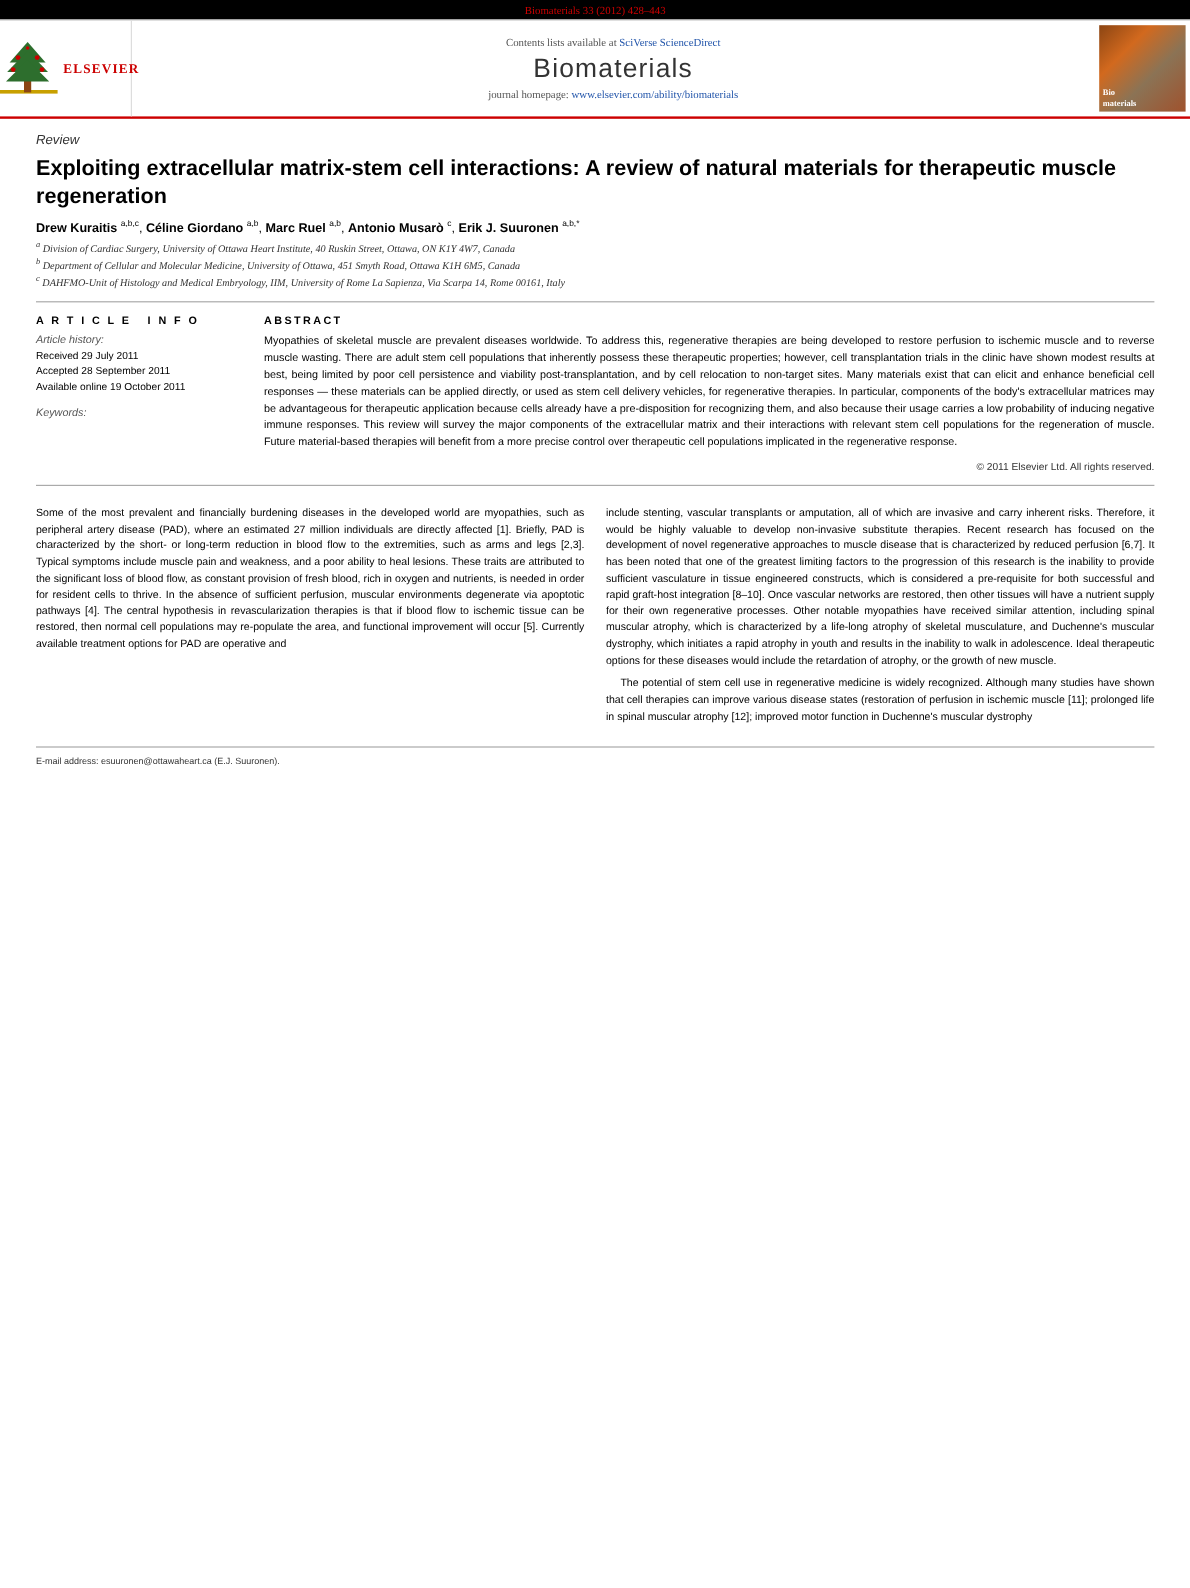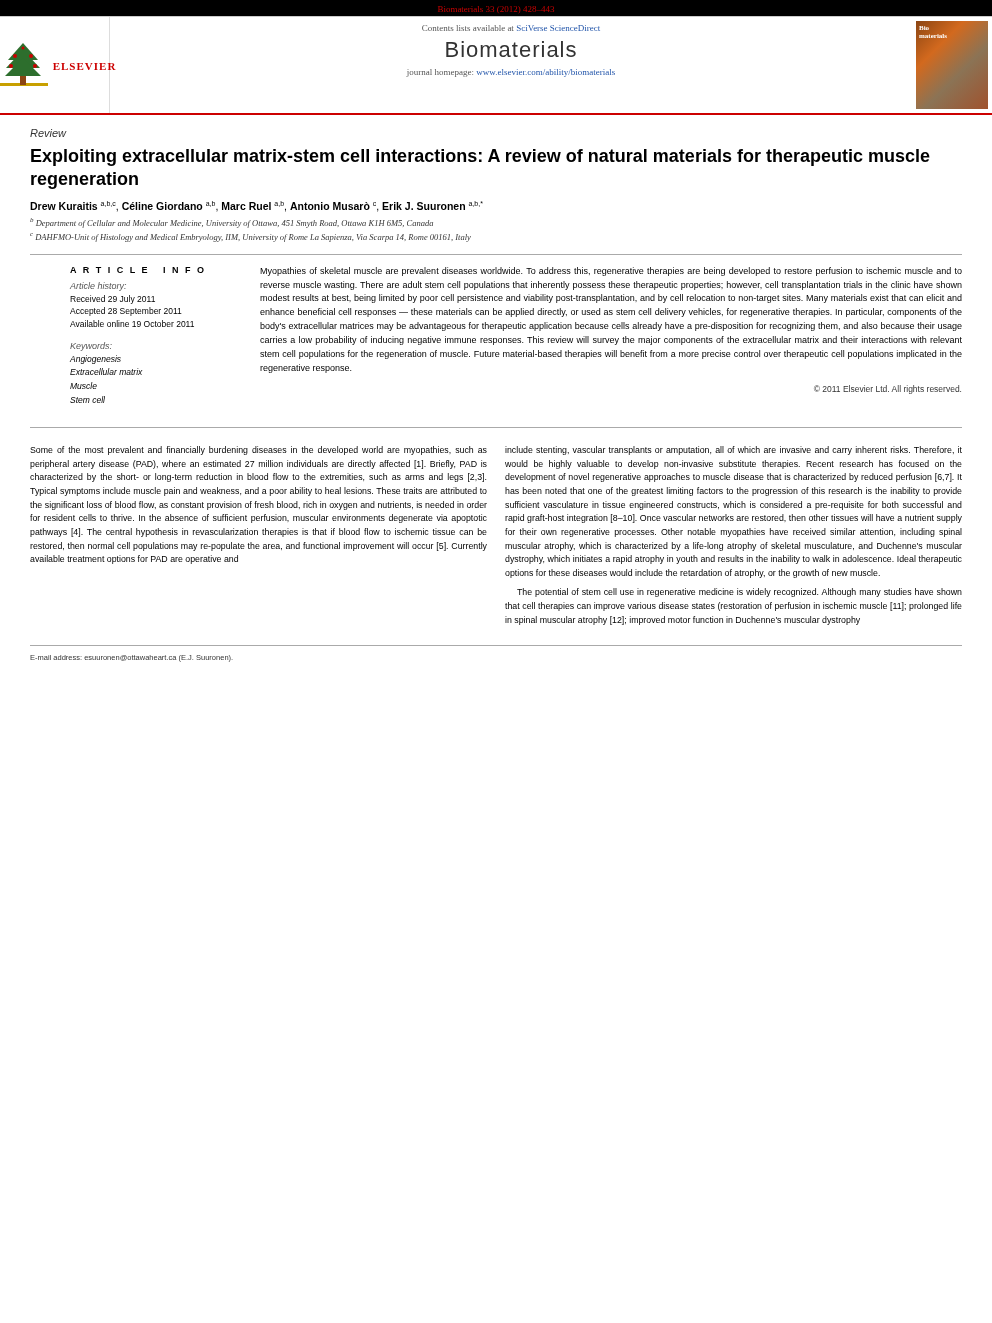--- a/index.html
+++ b/index.html
@@ -62,20 +62,21 @@
       color: #c00;
       letter-spacing: 1px;
       margin-top: 2px;
     }
 
     .journal-header-center {
       flex: 1;
       display: flex;
       flex-direction: column;
       align-items: center;
+      justify-content: center;
       padding: 6px 10px;
     }
 
     .sciverse-line {
       font-size: 9px;
       color: #555;
       margin-bottom: 4px;
     }
 
     .sciverse-link {
@@ -105,23 +106,24 @@
     .journal-header-right {
       width: 80px;
       display: flex;
       align-items: center;
       justify-content: center;
       padding: 4px;
     }
 
     .biomaterials-logo-box {
       width: 72px;
-      height: 88px;
+      height: 72px;
       background: linear-gradient(135deg, #8B4513 0%, #D2691E 30%, #8B7355 60%, #A0522D 100%);
       display: flex;
+      align-items: flex-end;
       justify-content: flex-start;
       padding: 3px;
       position: relative;
       overflow: hidden;
     }
 
     .biomaterials-logo-text {
       font-size: 7px;
       color: #fff;
       font-weight: bold;
@@ -171,21 +173,20 @@
       border: none;
       border-top: 1px solid #aaa;
       margin: 10px 0;
     }
 
     
     .two-col {
       display: flex;
       gap: 20px;
       margin-top: 8px;
-      margin-left: 40px;
     }
 
     .left-col {
       width: 170px;
       flex-shrink: 0;
     }
 
     .right-col {
       flex: 1;
     }
@@ -378,20 +379,23 @@
 
     <div class="authors">
       <span><strong>Drew Kuraitis</strong> <sup>a,b,c</sup>, </span>
       <span><strong>Céline Giordano</strong> <sup>a,b</sup>, </span>
       <span><strong>Marc Ruel</strong> <sup>a,b</sup>, </span>
       <span><strong>Antonio Musarò</strong> <sup>c</sup>, </span>
       <span><strong>Erik J. Suuronen</strong> <sup>a,b,*</sup></span>
     </div>
 
     <div class="affiliation-block">
+      <sup>a</sup> Division of Cardiac Surgery, University of Ottawa Heart Institute, 40 Ruskin Street, Ottawa, ON K1Y 4W7, Canada
+    </div>
+    <div class="affiliation-block">
       <sup>b</sup> Department of Cellular and Molecular Medicine, University of Ottawa, 451 Smyth Road, Ottawa K1H 6M5, Canada
     </div>
     <div class="affiliation-block">
       <sup>c</sup> DAHFMO-Unit of Histology and Medical Embryology, IIM, University of Rome La Sapienza, Via Scarpa 14, Rome 00161, Italy
     </div>
 
     <hr class="divider-line">
 
     <div class="two-col">
 
@@ -400,30 +404,25 @@
 
         <div class="article-info-group">
           <div class="info-label">Article history:</div>
           <div class="info-value">Received 29 July 2011</div>
           <div class="info-value">Accepted 28 September 2011</div>
           <div class="info-value">Available online 19 October 2011</div>
         </div>
 
         <div class="article-info-group">
           <div class="info-label">Keywords:</div>
-          <div class="keywords-list">
-            <div>Angiogenesis</div>
-            <div>Extracellular matrix</div>
-            <div>Muscle</div>
-            <div>Stem cell</div>
-          </div>
         </div>
       </div>
 
       <div class="right-col">
+        <div class="section-label">ABSTRACT</div>
         <div class="abstract-text">Myopathies of skeletal muscle are prevalent diseases worldwide. To address this, regenerative therapies are being developed to restore perfusion to ischemic muscle and to reverse muscle wasting. There are adult stem cell populations that inherently possess these therapeutic properties; however, cell transplantation trials in the clinic have shown modest results at best, being limited by poor cell persistence and viability post-transplantation, and by cell relocation to non-target sites. Many materials exist that can elicit and enhance beneficial cell responses — these materials can be applied directly, or used as stem cell delivery vehicles, for regenerative therapies. In particular, components of the body's extracellular matrices may be advantageous for therapeutic application because cells already have a pre-disposition for recognizing them, and also because their usage carries a low probability of inducing negative immune responses. This review will survey the major components of the extracellular matrix and their interactions with relevant stem cell populations for the regeneration of muscle. Future material-based therapies will benefit from a more precise control over therapeutic cell populations implicated in the regenerative response.</div>
         <div class="copyright-line">© 2011 Elsevier Ltd. All rights reserved.</div>
       </div>
 
     </div>
 
     <hr class="divider-line">
 
     <div class="intro-section">
 

